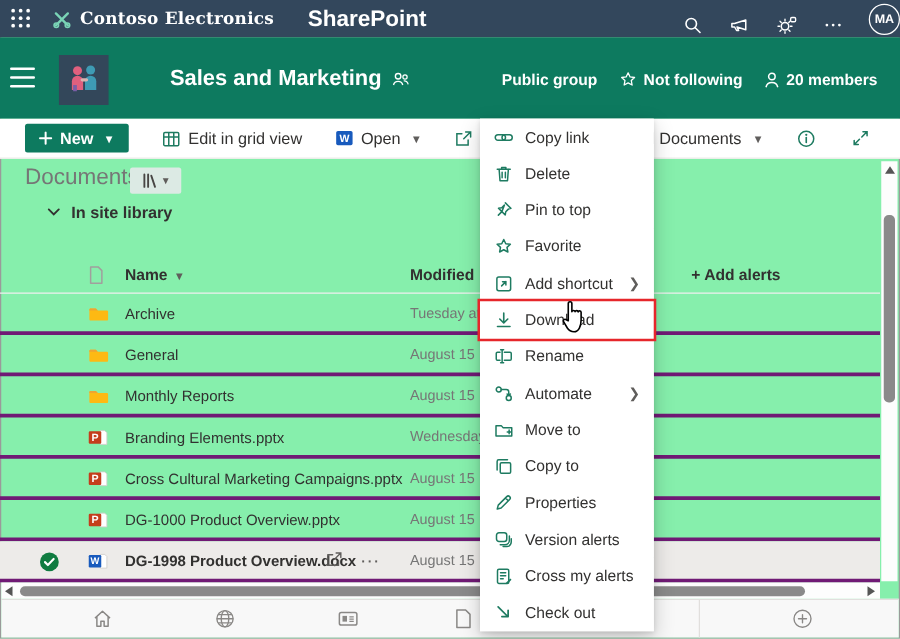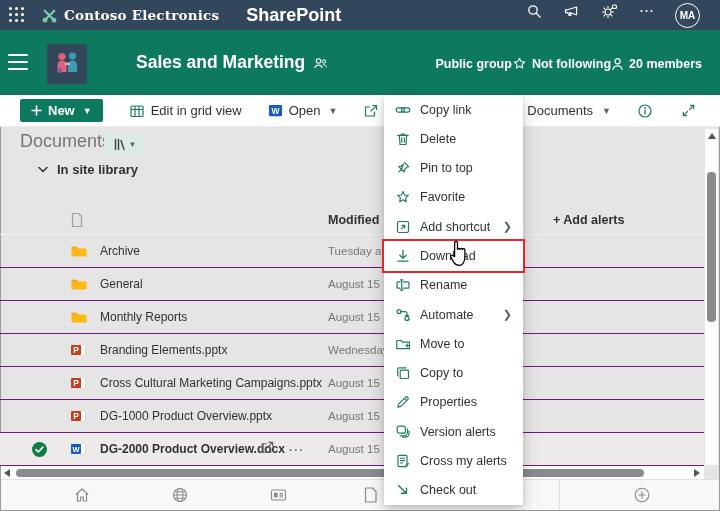--- a/index.html
+++ b/index.html
@@ -1,40 +1,40 @@
 <!DOCTYPE html>
 <html><head>
 <meta charset="utf-8">
 <style>
   * { margin:0; padding:0; box-sizing:border-box; }
   html,body { background:#fff; }
   body { font-family:"Liberation Sans", sans-serif; }
-  #screen{ position:relative; width:720px; height:511px; background:#e5e5e5; overflow:hidden;
+  #screen{ position:relative; width:720px; height:511px; background:#86efac; overflow:hidden;
            box-shadow: inset 0 0 0 1px #9a9a9a; }
 
   
   .topbar{ position:absolute; top:0; left:0; width:100%; height:30px; background:#33475C;
            display:flex; align-items:center; color:#fff; }
   .waffle{ margin-left:9px; width:16px; height:16px; display:grid; grid-template-columns:repeat(3,1fr); gap:2.5px; }
   .waffle i{ width:3px; height:3px; background:#fff; border-radius:50%; }
   .brand-logo{ margin-left:16px; width:17px; height:17px; }
   .brand-name{ margin-left:6px; font-family:"DejaVu Serif", serif; font-weight:700; font-size:13.5px; letter-spacing:.2px; }
   .product-name{ margin-left:27px; font-size:18px; font-weight:700; }
-  .top-icons{ margin-left:auto; display:flex; align-items:flex-start; gap:21px; margin-right:20px; }
+  .top-icons{ margin-left:auto; display:flex; align-items:flex-end; gap:21px; margin-right:0; }
   .top-icons svg{ display:block; }
   .avatar{ width:25px; height:25px; border:1.6px solid #fff; border-radius:50%;
            display:flex; align-items:center; justify-content:center; font-size:10px; font-weight:700; }
 
   
   .sitebar{ position:absolute; top:30px; left:0; width:100%; height:65px; background:#0D7A5F; color:#fff; }
   .hamburger{ position:absolute; left:8px; top:24px; width:20px; height:16px; display:flex; flex-direction:column; justify-content:space-between; }
   .hamburger i{ height:2px; background:#fff; border-radius:1px; }
   .site-tile{ position:absolute; left:47px; top:14px; width:40px; height:40px; }
   .site-title{ position:absolute; left:100px; top:22px; font-size:17.5px; font-weight:700; display:flex; align-items:center; gap:8px;margin-left:36px; }
-  .site-meta{ position:absolute; right:18px; top:26px; display:flex; align-items:center; font-size:12.5px; font-weight:600; }
+  .site-meta{ position:absolute; right:18px; top:26px; display:flex; align-items:center; gap:17px; font-size:12.5px; font-weight:600; }
   .meta-item{ display:flex; align-items:center; gap:5px; }
 
   
   .toolbar{ position:absolute; top:95px; left:0; width:100%; height:32px; background:#fff;
             border-bottom:1px solid #edebe9; display:flex; align-items:center; font-size:13px; color:#323130;justify-content:space-between; }
   .new-btn{ margin-left:20px; height:23px; background:#0D7A5F; color:#fff; border:none; border-radius:2px;
             font-family:inherit; font-size:13px; font-weight:700; display:flex; align-items:center; gap:6px; padding:0 11px; cursor:pointer; }
   .tb-item{ display:flex; align-items:center; gap:6px; margin-left:26px; cursor:pointer; }
   .tb-chev{ color:#605e5c; font-size:9px; margin-left:2px; }
   .redbox-dots{ margin-left:22px; border:2px solid #E6262B; padding:0px 6px 4px 6px; color:#323130;
@@ -52,21 +52,21 @@
               display:flex; align-items:center; gap:9px; cursor:pointer; }
 
   
   .tbl{ position:absolute; top:205px; left:0; right:16px; }
   .thead{ position:relative; height:30px; border-bottom:1px solid #f0f0f0; }
   .thead .h-icon{ position:absolute; left:70px; top:7px; }
   .h-name{ position:absolute; left:100px; top:0; line-height:30px; font-size:12.5px; font-weight:700; color:#323130; }
   .h-mod{ position:absolute; left:328px; top:0; line-height:30px; font-size:12.5px; font-weight:700; color:#323130; }
   .h-chev{ color:#605e5c; font-size:9px; font-weight:400; margin-left:5px; }
   .h-add{ position:absolute; left:553px; top:0; line-height:30px; font-size:12.5px; font-weight:600; color:#323130; cursor:pointer; }
-  .row{ position:relative; height:33px; border-bottom:1px solid #701a75; cursor:pointer; }
+  .row{ position:relative; height:33px; border-bottom:3px solid #701a75; cursor:pointer; }
   .row.selected{ background:#EDEBE9; }
   .c-check{ position:absolute; left:31px; top:8px; width:17px; height:17px; }
   .c-icon{ position:absolute; left:70px; top:8px; width:17px; height:17px; }
   .c-name{ position:absolute; left:100px; top:0; line-height:33px; font-size:12px; color:#323130; white-space:nowrap; }
   .row.selected .c-name{ font-weight:700; }
   .c-extra{ position:absolute; left:260px; top:0; height:33px; display:flex; align-items:center; gap:14px; color:#767676; }
   .c-dots{ letter-spacing:1.5px; font-weight:700; font-size:11px; color:#605e5c; }
   .c-mod{ position:absolute; left:328px; top:0; line-height:33px; font-size:11.5px; color:#767676; white-space:nowrap; }
 
   
@@ -248,20 +248,21 @@
         <path d="M1 1.5 L5 5.5 L9 1.5" stroke="#323130" stroke-width="1.5" fill="none" stroke-linecap="round"></path>
       </svg>
     <span>In site library</span>
   </div>
 
   <div class="tbl">
     <div class="thead">
       <svg class="h-icon" width="14" height="16" viewBox="0 0 14 16">
           <path d="M2.5 1.5 h6 l3 3 v10 h-9 z" stroke="#a19f9d" stroke-width="1.2" fill="none" stroke-linejoin="round"></path>
         </svg>
+      <span class="h-name"><span>Name</span><span class="h-chev">▼</span></span>
       <span class="h-mod"><span>Modified</span><span class="h-chev">▼</span></span>
       <span class="h-add">+ Add alerts</span>
     </div>
     <div id="rows">
         <div class="row">
           <span class="c-icon"><svg viewBox="0 0 17 16" width="17" height="16">
               <path d="M1.5 4.8 c0-.6.5-1 1-1 h4.2 L8.2 5.4 h7.3 c.6 0 1 .5 1 1 v6 c0 .6-.4 1-1 1 H2.5 c-.5 0-1-.4-1-1 z" fill="#FDB913"></path>
               <path d="M1.5 5.4 h6.7 L6.7 3.8 H2.5 c-.5 0-1 .4-1 1 z" fill="#EDA433"></path>
             </svg></span>
           <span class="c-name">Archive</span>
@@ -313,21 +314,21 @@
         <div class="row selected">
           <span class="c-check"><svg viewBox="0 0 17 17" width="17" height="17">
               <circle cx="8.5" cy="8.5" r="7.5" fill="#107C41"></circle>
               <path d="M5 8.7 l2.3 2.3 4.6-4.8" stroke="#fff" stroke-width="1.7" fill="none" stroke-linecap="round" stroke-linejoin="round"></path>
             </svg></span>
           <span class="c-icon"><svg viewBox="0 0 17 16" width="17" height="16">
               <path d="M10.2 2.5 h3.6 l1.7 1.7 v9.3 h-5.3 z" fill="#fff" stroke="#d0cecc" stroke-width=".7"></path>
               <rect x="1" y="3" width="10" height="10" rx="1" fill="#185ABD"></rect>
               <text x="6" y="10.5" text-anchor="middle" font-size="7.5" font-weight="700" fill="#fff" font-family="Liberation Sans, sans-serif">W</text>
             </svg></span>
-          <span class="c-name">DG-2000 Product Overview.docx</span>
+          <span class="c-name">DG-1998 Product Overview.docx</span>
           <span class="c-extra">
             <span><svg viewBox="0 0 16 16" width="15" height="15">
                 <path d="M9.5 2.5 h4 v4 M13.2 2.8 L8 8" stroke="#605e5c" stroke-width="1.2" fill="none" stroke-linecap="round"></path>
                 <path d="M11.5 9 v4 h-9 v-9 h4" stroke="#605e5c" stroke-width="1.2" fill="none" stroke-linecap="round"></path>
               </svg></span>
             <span class="c-dots">···</span>
           </span>
           <span class="c-mod">August 15</span>
         </div>
       </div>

